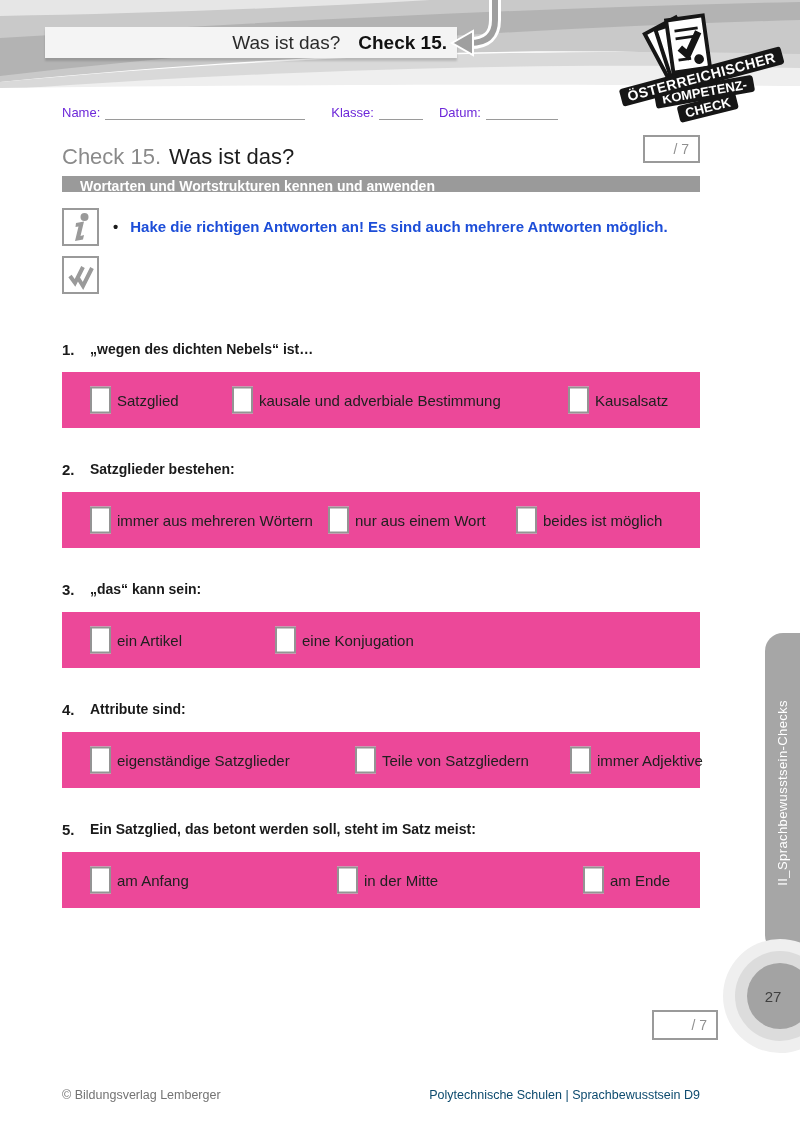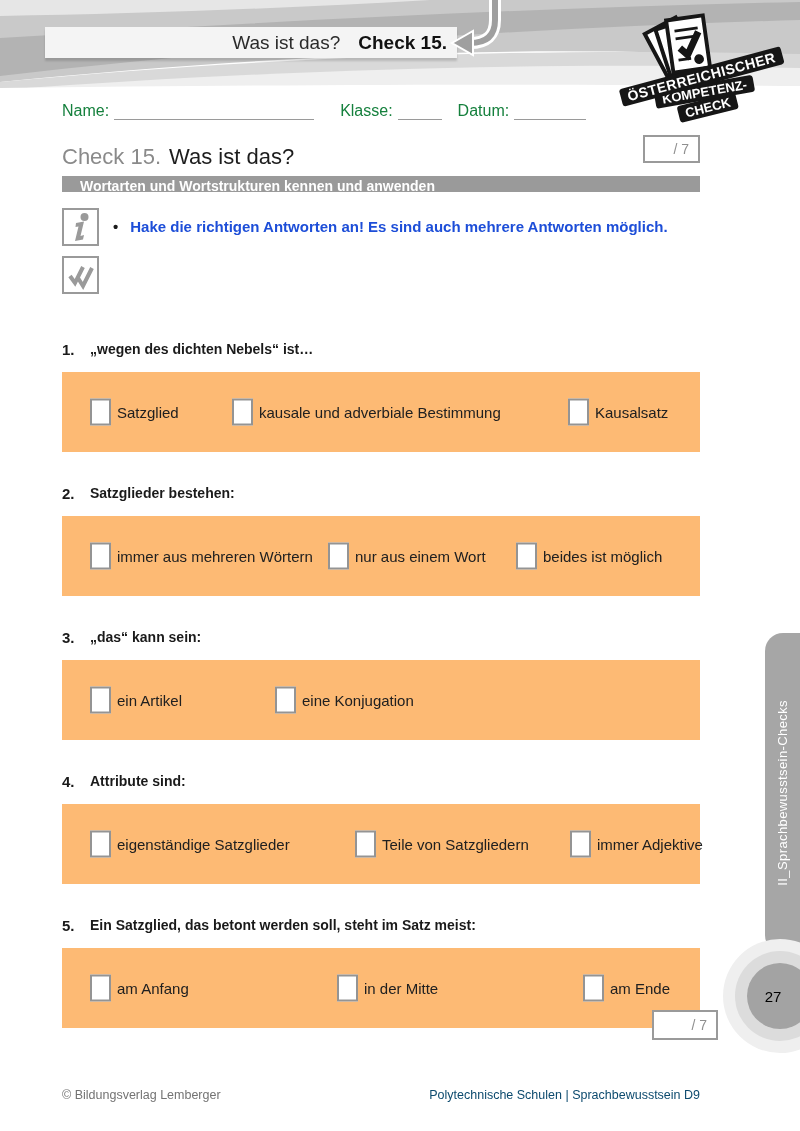--- a/index.html
+++ b/index.html
@@ -24,21 +24,21 @@
   .badge-rot { transform:rotate(-12deg); display:flex; flex-direction:column; align-items:center; }
   .badge-icon { margin-left:-30px; margin-bottom:-14px; }
   .ribbon { background:#161616; color:#fff; font-weight:bold; white-space:nowrap;
             padding:1px 7px; border-radius:3px; text-align:center; }
   .ribbon.r1 { font-size:14px; transform:rotate(-3deg); z-index:3; letter-spacing:.5px;}
   .ribbon.r2 { font-size:13px; transform:rotate(2deg); margin-top:-2px; z-index:2;}
   .ribbon.r3 { font-size:13px; transform:rotate(-2deg); margin-top:-1px; z-index:1;}
 
   
   .meta-row { display:flex; align-items:flex-end; margin:14px 100px 0 62px;
-              color:#15803d; font-size:16px; height:16px; }
+              color:#6d28d9; font-size:13px; height:16px; }
   .fill-line { border-bottom:1.5px solid #9a9a9a; height:12px; display:inline-block; margin-left:5px;}
   .line-name { width:200px; } .line-klasse { width:44px; } .line-datum { width:72px; }
   .lbl-klasse { margin-left:26px;text-align:right; } .lbl-datum { margin-left:16px; }
 
   
   .title-row { position:relative; margin:20px 100px 0 62px; height:30px; display:flex; align-items:flex-end; gap:8px;}
   .title-check { font-size:22px; color:#8a8a8a; }
   .title-text  { font-size:22px; color:#1d1d1d; }
   .score-box {
     position:absolute; width:57px; height:28px; border:2px solid #9a9a9a; background:#fff;
@@ -59,42 +59,42 @@
   .instr-line { display:flex; margin-left:14px; margin-top:10px; }
   .instr-bullet { font-size:15px; font-weight:bold; color:#1a1a1a; margin-right:12px; }
   .instr-text { font-size:15px; font-weight:bold; color:#1d4ed8; }
 
   
   .questions { margin:47px 100px 0 62px; width:638px; }
   .question { margin-bottom:33px; }
   .q-head { display:flex; margin-bottom:15px; height:16px; }
   .q-num { font-size:15px; font-weight:bold; color:#1a1a1a; width:28px; }
   .q-text { font-size:14px; font-weight:bold; color:#1a1a1a; }
-  .answers { position:relative; height:80px; background:#fdba74; }
+  .answers { position:relative; height:56px; background:#ec4899; }
   .opt { position:absolute; top:50%; transform:translateY(-50%);
          display:flex; align-items:center; cursor:pointer; }
   .checkbox { width:21px; height:27px; background:#fff; border:2.5px solid #949494; display:inline-block; }
   .opt-label { font-size:15px; color:#202020; margin-left:6px; white-space:nowrap; }
   .q0 .o0{left:28px}  .q0 .o1{left:170px} .q0 .o2{left:506px}
   .q1 .o0{left:28px}  .q1 .o1{left:266px} .q1 .o2{left:454px}
   .q2 .o0{left:28px}  .q2 .o1{left:213px} .q2 .o2{left:436px}
   .q3 .o0{left:28px}  .q3 .o1{left:293px} .q3 .o2{left:508px}
   .q4 .o0{left:28px}  .q4 .o1{left:275px} .q4 .o2{left:521px}
 
   
   .side-tab { position:absolute; right:0; top:633px; width:35px; height:320px;
     background:#a6a6a6; border-radius:18px 0 0 18px; z-index:2;
     display:flex; align-items:center; justify-content:center; }
   .side-tab-label { writing-mode:vertical-rl; transform:rotate(180deg);
     color:#fff; font-size:13px; letter-spacing:.4px; }
   .page-circle { position:absolute; right:-13px; top:963px; width:66px; height:66px;
     border-radius:50%; background:#a3a3a3; z-index:3;
     box-shadow:0 0 0 12px #dcdcdc, 0 0 0 24px #efefef;
     display:flex; align-items:center; justify-content:center; }
-  .page-number { color:#000000; font-size:15px; margin-right:14px; }
+  .page-number { color:#404040; font-size:15px; margin-right:14px; }
 
   
   .footer-left  { position:absolute; left:62px;  top:1088px; font-size:12.5px; color:#737373; }
   .footer-right { position:absolute; right:100px; top:1088px; font-size:12.5px; color:#0c4a6e; }
 </style>
 </head>
 <body>
 
 <div class="page">
 

